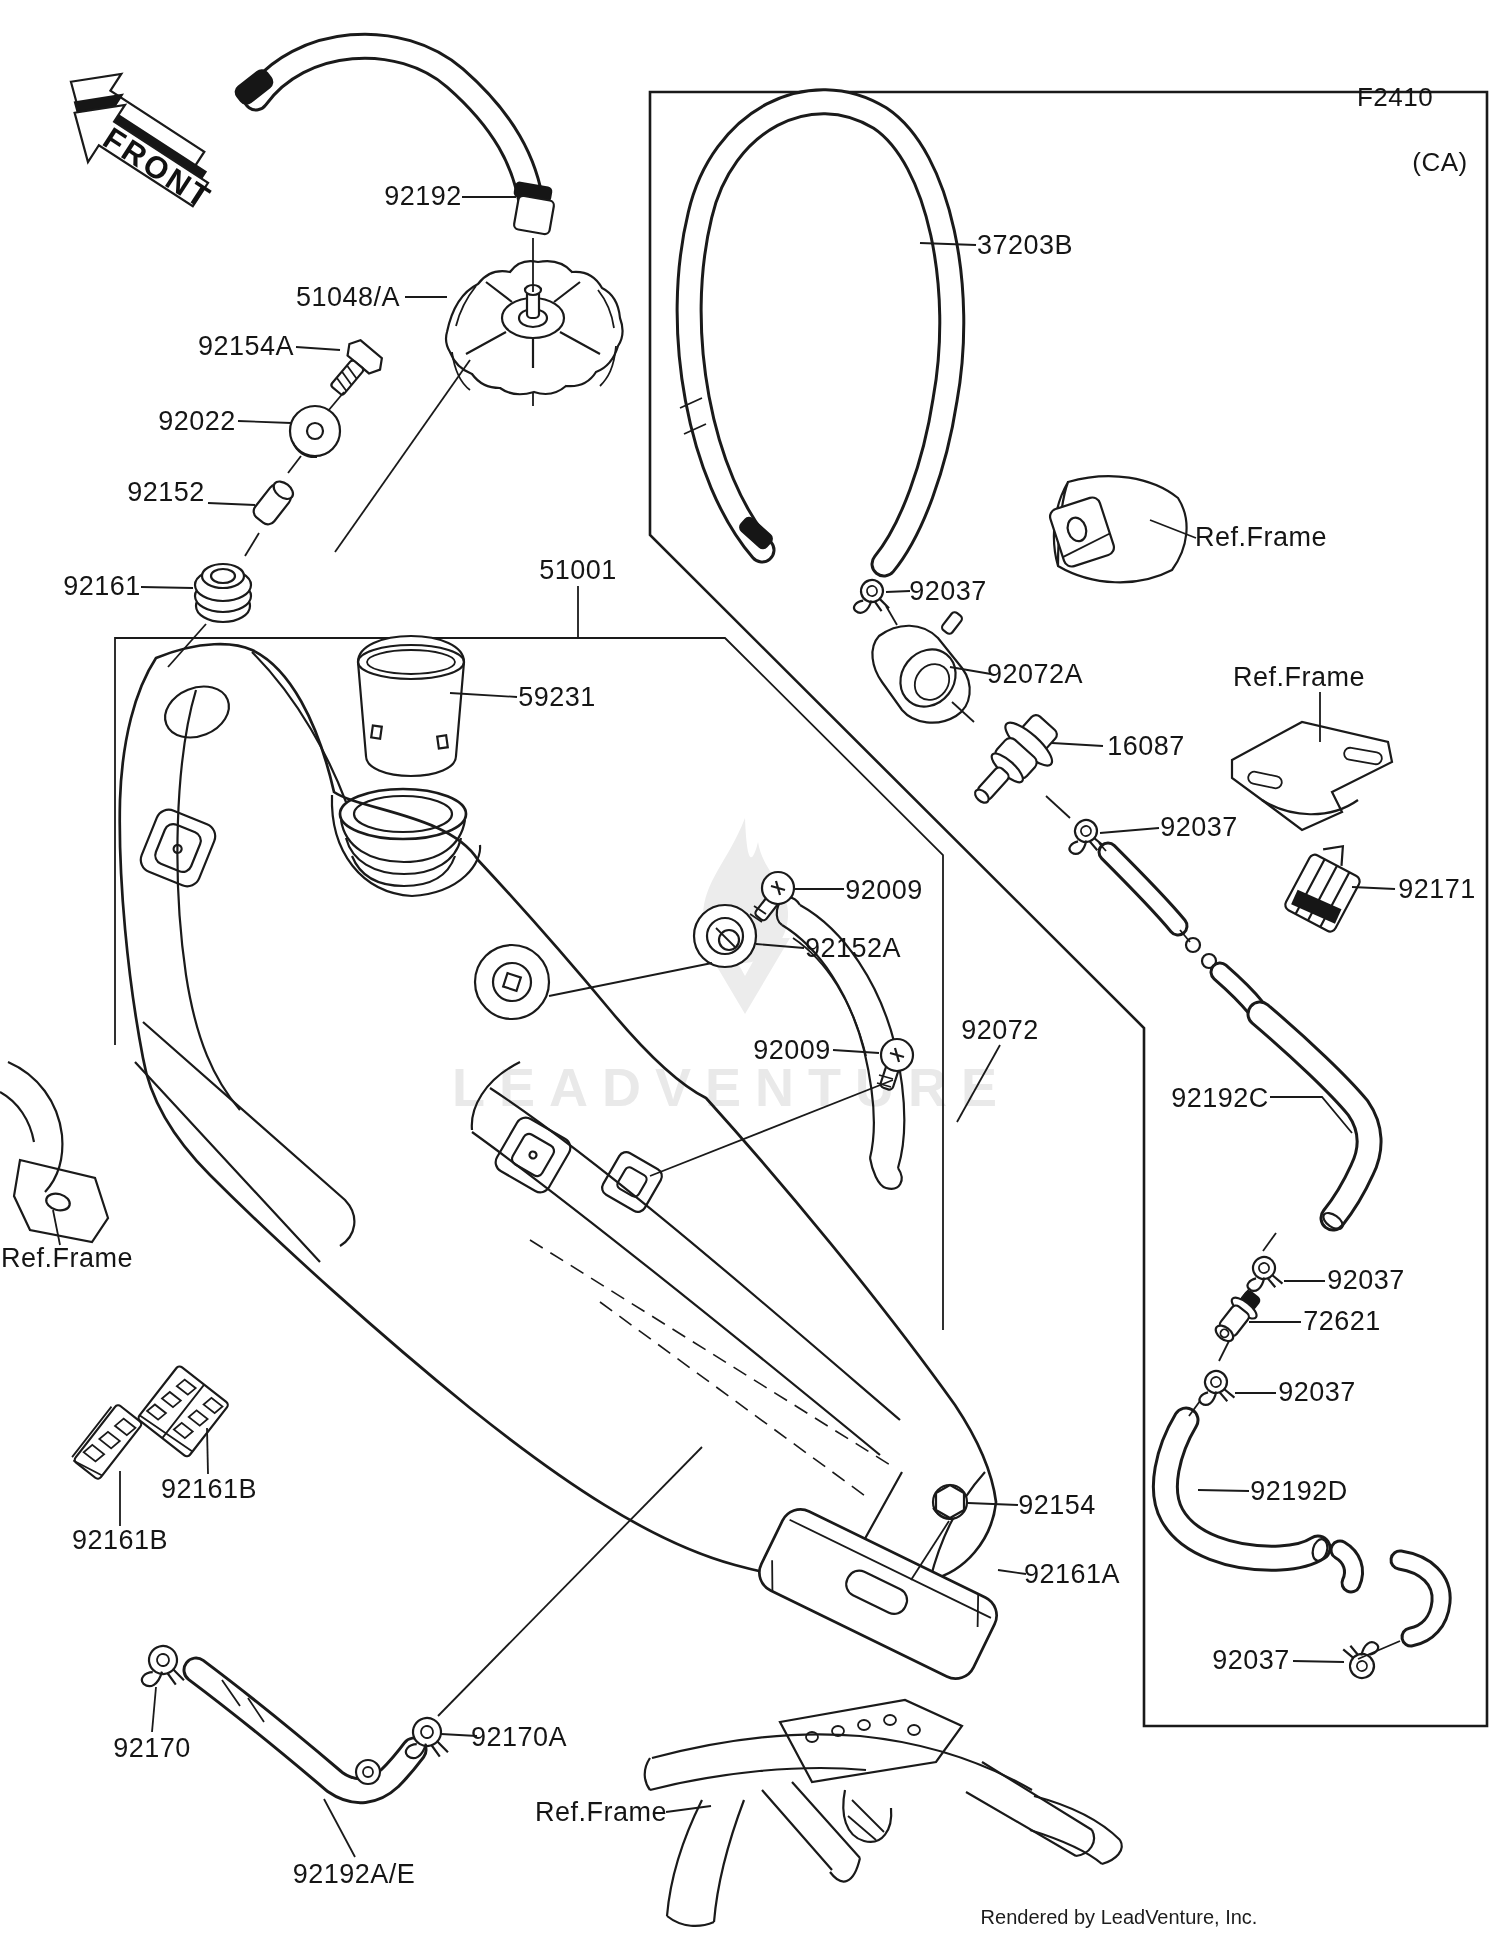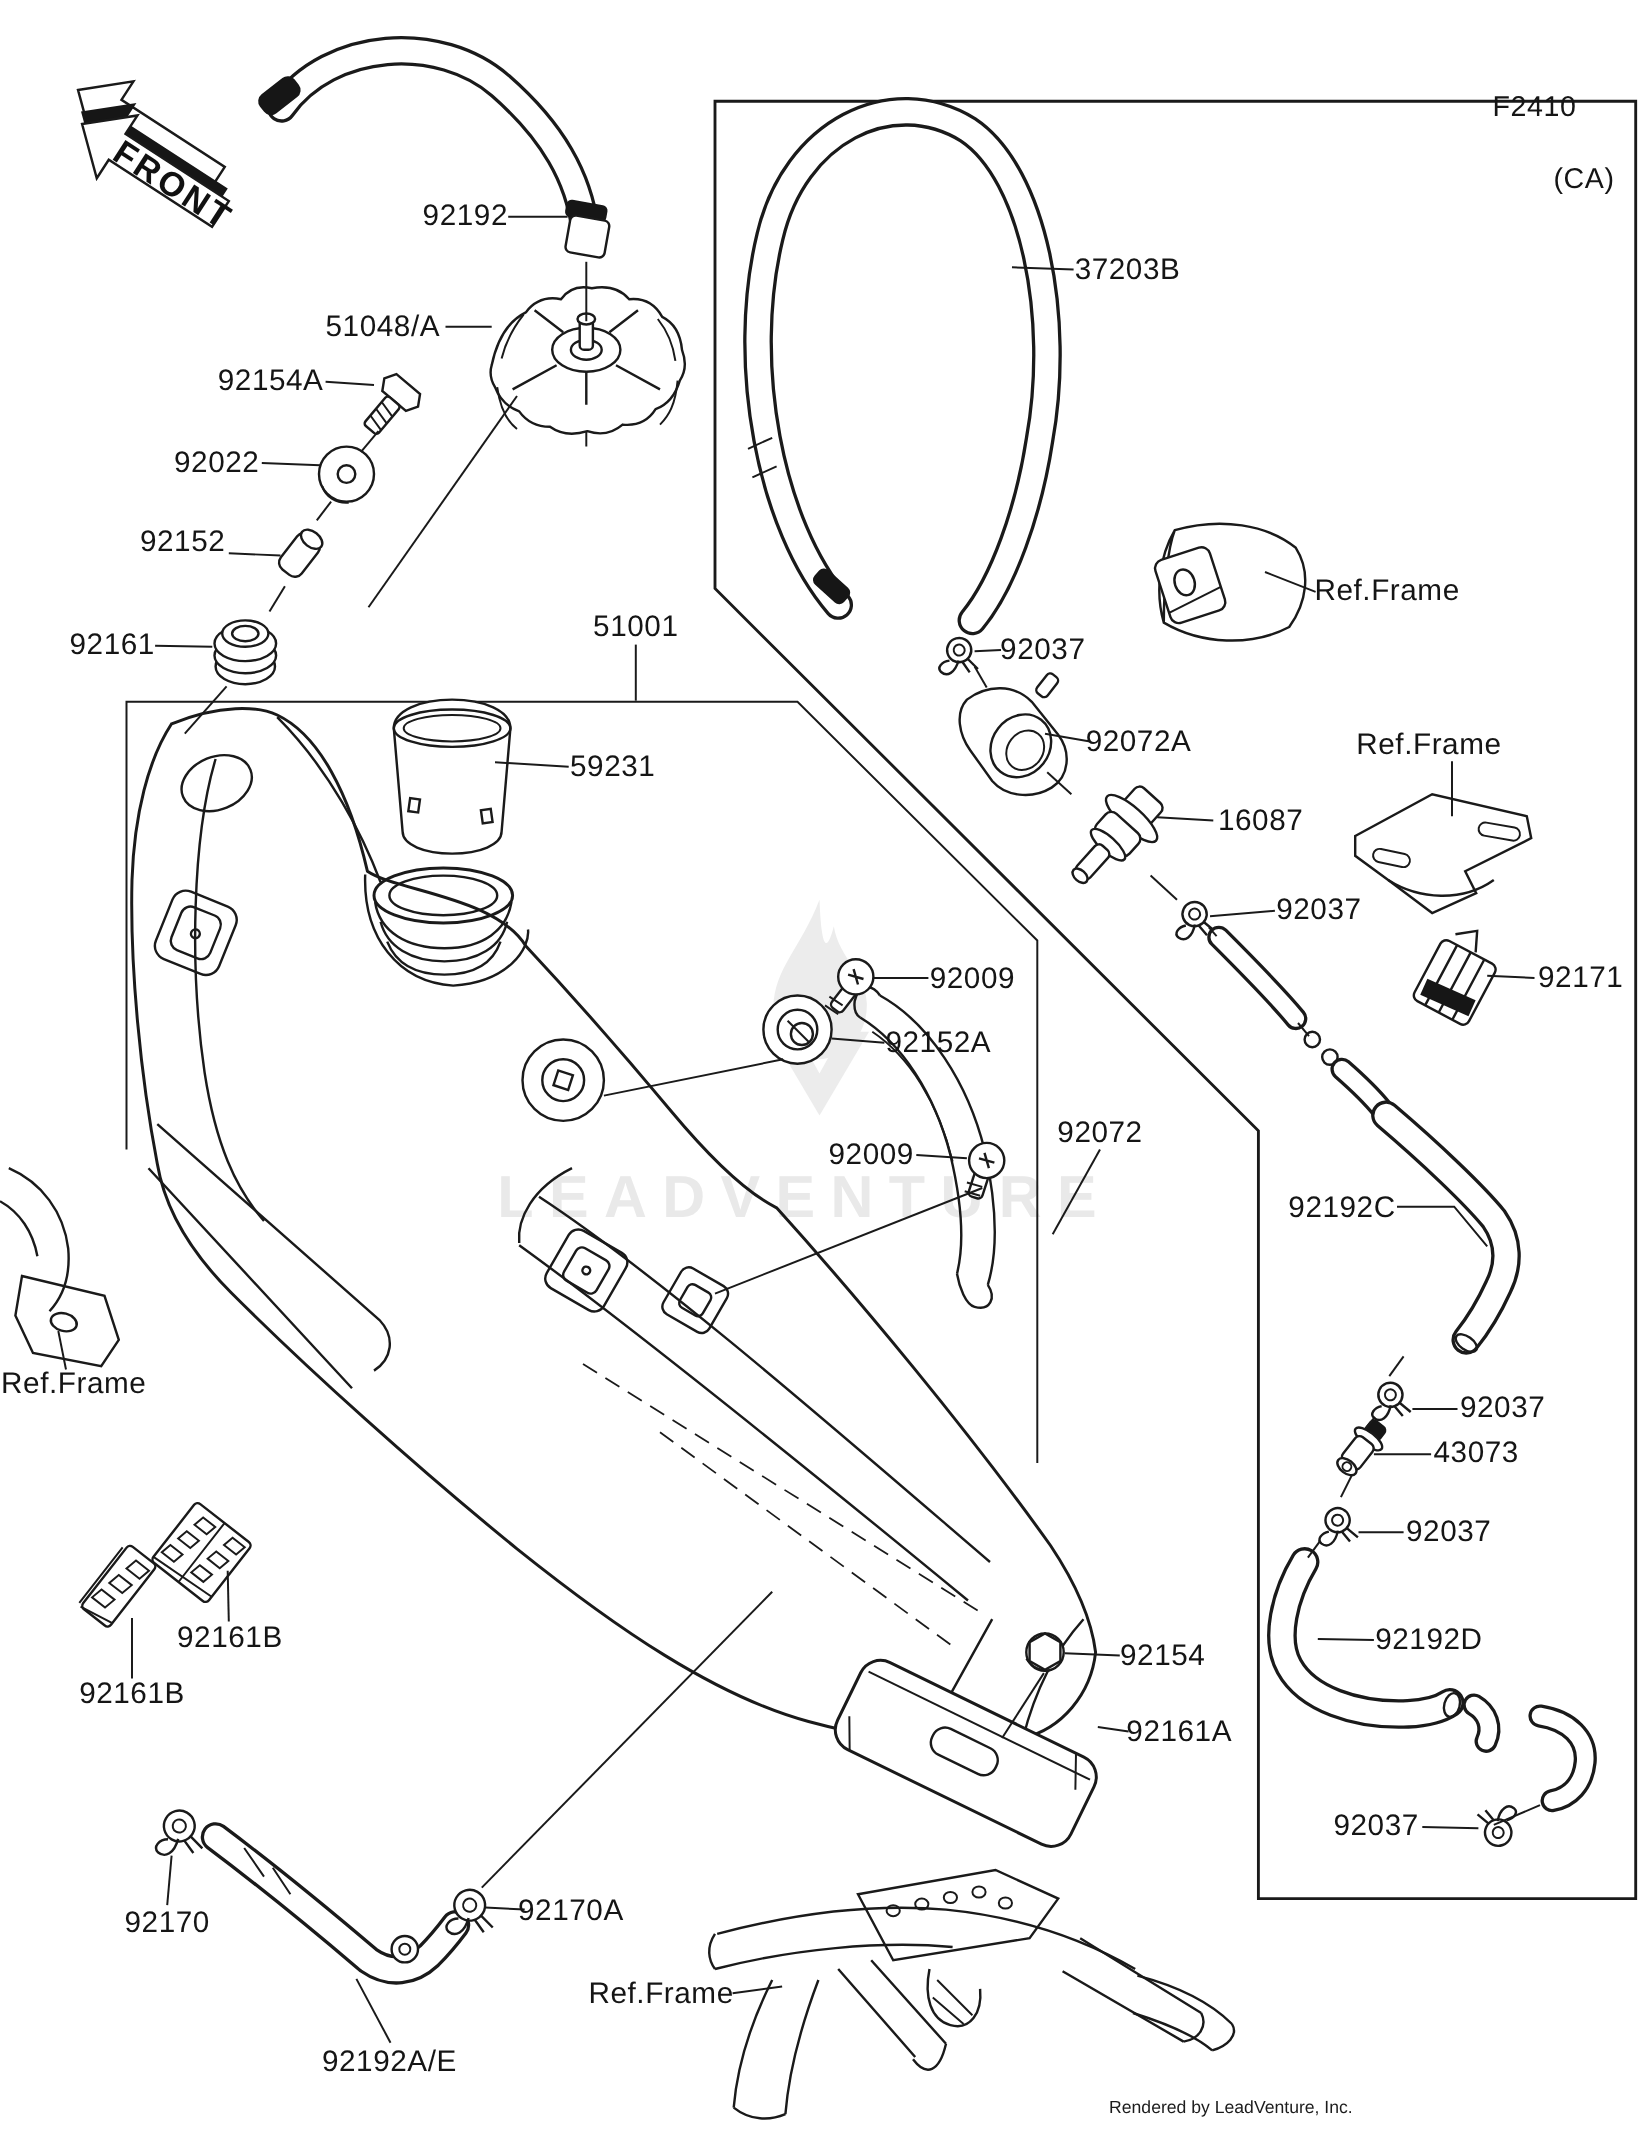--- a/index.html
+++ b/index.html
@@ -8,21 +8,21 @@
     font-family:"Liberation Sans", sans-serif;color:#111;overflow:hidden;
   }
   #art{position:absolute;left:0;top:0;width:1500px;height:1938px;}
   .lbl{
     position:absolute;transform:translate(-50%,-50%);
     font-size:27px;letter-spacing:.5px;white-space:nowrap;color:#151515;
   }
   .hdr{font-size:26px;margin-top:38px;}
   .footer{
     position:absolute;transform:translate(-50%,-50%);
-    font-size:16px;color:#1c1c1c;white-space:nowrap;
+    font-size:20px;color:#1c1c1c;white-space:nowrap;
   }
   .wm-text{
     font-size:54px;font-weight:bold;letter-spacing:14px;fill:#e9e9e9;
   }
   .ln{stroke:#1a1a1a;stroke-width:1.8;fill:none;}
   .s2{stroke:#1a1a1a;stroke-width:2.2;fill:none;}
   .s3{stroke:#1a1a1a;stroke-width:2.7;fill:none;}
   .wf{fill:#ffffff;stroke:#1a1a1a;stroke-width:2.2;}
   .wf3{fill:#ffffff;stroke:#1a1a1a;stroke-width:2.7;}
   .hose-o{fill:none;stroke:#1a1a1a;stroke-width:27;stroke-linecap:round;}
@@ -432,21 +432,21 @@
 <div class="lbl" style="left:1299px;top:677px">Ref.Frame</div>
 <div class="lbl" style="left:1146px;top:746px">16087</div>
 <div class="lbl" style="left:1199px;top:827px">92037</div>
 <div class="lbl" style="left:1437px;top:889px">92171</div>
 <div class="lbl" style="left:884px;top:890px">92009</div>
 <div class="lbl" style="left:853px;top:948px">92152A</div>
 <div class="lbl" style="left:792px;top:1050px">92009</div>
 <div class="lbl" style="left:1000px;top:1030px">92072</div>
 <div class="lbl" style="left:1220px;top:1098px">92192C</div>
 <div class="lbl" style="left:1366px;top:1280px">92037</div>
-<div class="lbl" style="left:1342px;top:1321px">43073</div>
+<div class="lbl" style="left:1342px;top:1321px">72621</div>
 <div class="lbl" style="left:1317px;top:1392px">92037</div>
 <div class="lbl" style="left:1299px;top:1491px">92192D</div>
 <div class="lbl" style="left:209px;top:1489px">92161B</div>
 <div class="lbl" style="left:120px;top:1540px">92161B</div>
 <div class="lbl" style="left:1057px;top:1505px">92154</div>
 <div class="lbl" style="left:1072px;top:1574px">92161A</div>
 <div class="lbl" style="left:1251px;top:1660px">92037</div>
 <div class="lbl" style="left:152px;top:1748px">92170</div>
 <div class="lbl" style="left:519px;top:1737px">92170A</div>
 <div class="lbl" style="left:354px;top:1874px">92192A/E</div>

